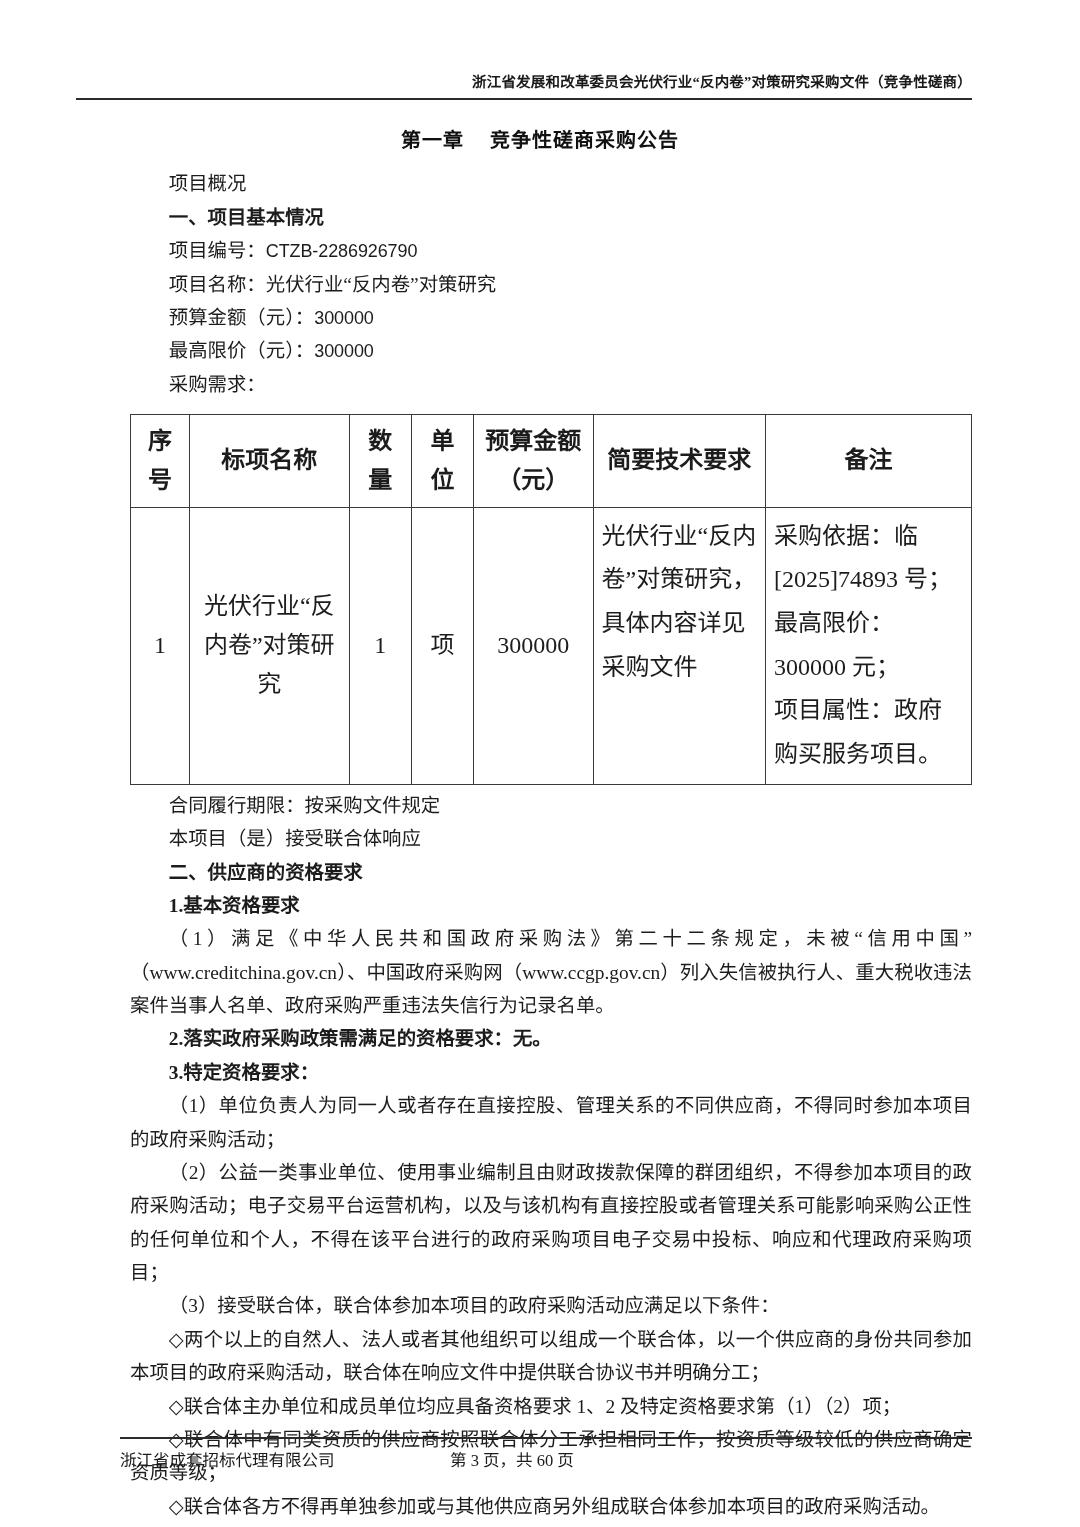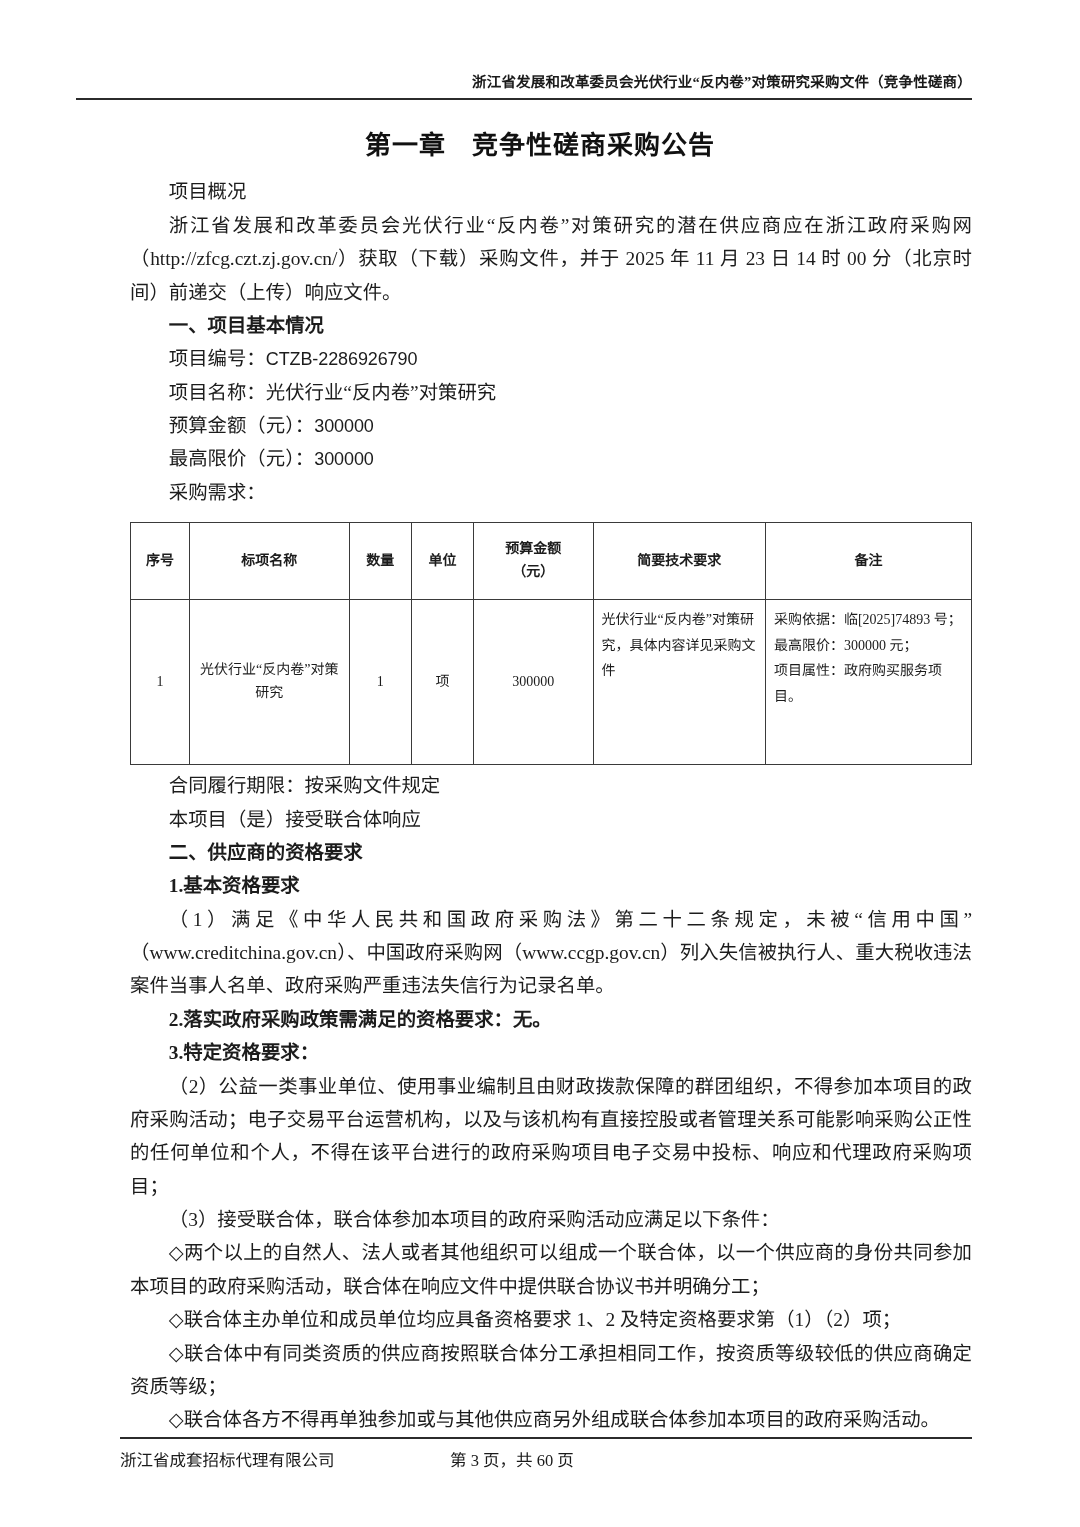--- a/index.html
+++ b/index.html
@@ -38,21 +38,21 @@
   }
   .header-rule {
     margin-top: 7px;
     border-top: 2.6px solid #2b2b2b;
   }
 
   
   .chapter-title {
     margin: 24px 0 0 0;
     text-align: center;
-    font-size: 26px;
+    font-size: 20px;
     font-weight: bold;
     letter-spacing: 1px;
     color: #111;
   }
   .chapter-title .gap {
     display: inline-block;
     width: 26px;
   }
 
   
@@ -90,21 +90,21 @@
   }
 
   
   .tbl-wrap {
     margin: 13px 0 4px 0;
   }
   table.proc {
     border-collapse: collapse;
     width: 100%;
     table-layout: fixed;
-    font-size: 14px;
+    font-size: 24px;
     line-height: 1.62;
   }
   table.proc th,
   table.proc td {
     border: 1.3px solid #3a3a3a;
     padding: 7px 8px;
     vertical-align: middle;
     text-align: center;
     color: #1c1c1c;
   }
@@ -167,21 +167,20 @@
     <div class="header-rule"></div>
   </div>
 
   <div class="chapter-title">
     <span>第一章</span><span class="gap"></span><span>竞争性磋商采购公告</span>
   </div>
 
   <div class="content">
 
     <p class="sub-line lead-top">项目概况</p>
-    <p class="p-indent">浙江省发展和改革委员会光伏行业“反内卷”对策研究的潜在供应商应在浙江政府采购网（http://zfcg.czt.zj.gov.cn/）获取（下载）采购文件，并于 2025 年 11 月 23 日 14 时 00 分（北京时间）前递交（上传）响应文件。</p>
 
     <p class="heading-cn">一、项目基本情况</p>
 
     <p class="sub-line"><span>项目编号：</span><span class="mono-ascii">CTZB-2286926790</span></p>
     <p class="sub-line"><span>项目名称：</span><span>光伏行业“反内卷”对策研究</span></p>
     <p class="sub-line"><span>预算金额（元）：</span><span class="mono-ascii">300000</span></p>
     <p class="sub-line"><span>最高限价（元）：</span><span class="mono-ascii">300000</span></p>
     <p class="sub-line">采购需求：</p>
 
     <div class="tbl-wrap">
@@ -228,20 +227,21 @@
     </div>
 
     <p class="sub-line">合同履行期限：按采购文件规定</p>
     <p class="sub-line">本项目（是）接受联合体响应</p>
 
     <p class="heading-cn">二、供应商的资格要求</p>
     <p class="heading-num">1.基本资格要求</p>
     <p class="p-indent">（1）满足《中华人民共和国政府采购法》第二十二条规定，未被“信用中国”（www.creditchina.gov.cn）、中国政府采购网（www.ccgp.gov.cn）列入失信被执行人、重大税收违法案件当事人名单、政府采购严重违法失信行为记录名单。</p>
     <p class="heading-num">2.落实政府采购政策需满足的资格要求：无。</p>
     <p class="heading-num">3.特定资格要求：</p>
+    <p class="p-indent">（1）单位负责人为同一人或者存在直接控股、管理关系的不同供应商，不得同时参加本项目的政府采购活动；</p>
     <p class="p-indent">（2）公益一类事业单位、使用事业编制且由财政拨款保障的群团组织，不得参加本项目的政府采购活动；电子交易平台运营机构，以及与该机构有直接控股或者管理关系可能影响采购公正性的任何单位和个人，不得在该平台进行的政府采购项目电子交易中投标、响应和代理政府采购项目；</p>
     <p class="p-indent">（3）接受联合体，联合体参加本项目的政府采购活动应满足以下条件：</p>
 
     <p class="p-indent"><span>◇</span><span>两个以上的自然人、法人或者其他组织可以组成一个联合体，以一个供应商的身份共同参加本项目的政府采购活动，联合体在响应文件中提供联合协议书并明确分工；</span></p>
     <p class="p-indent"><span>◇</span><span>联合体主办单位和成员单位均应具备资格要求 1、2 及特定资格要求第（1）（2）项；</span></p>
     <p class="p-indent"><span>◇</span><span>联合体中有同类资质的供应商按照联合体分工承担相同工作，按资质等级较低的供应商确定资质等级；</span></p>
     <p class="p-indent"><span>◇</span><span>联合体各方不得再单独参加或与其他供应商另外组成联合体参加本项目的政府采购活动。</span></p>
 
   </div>
 

